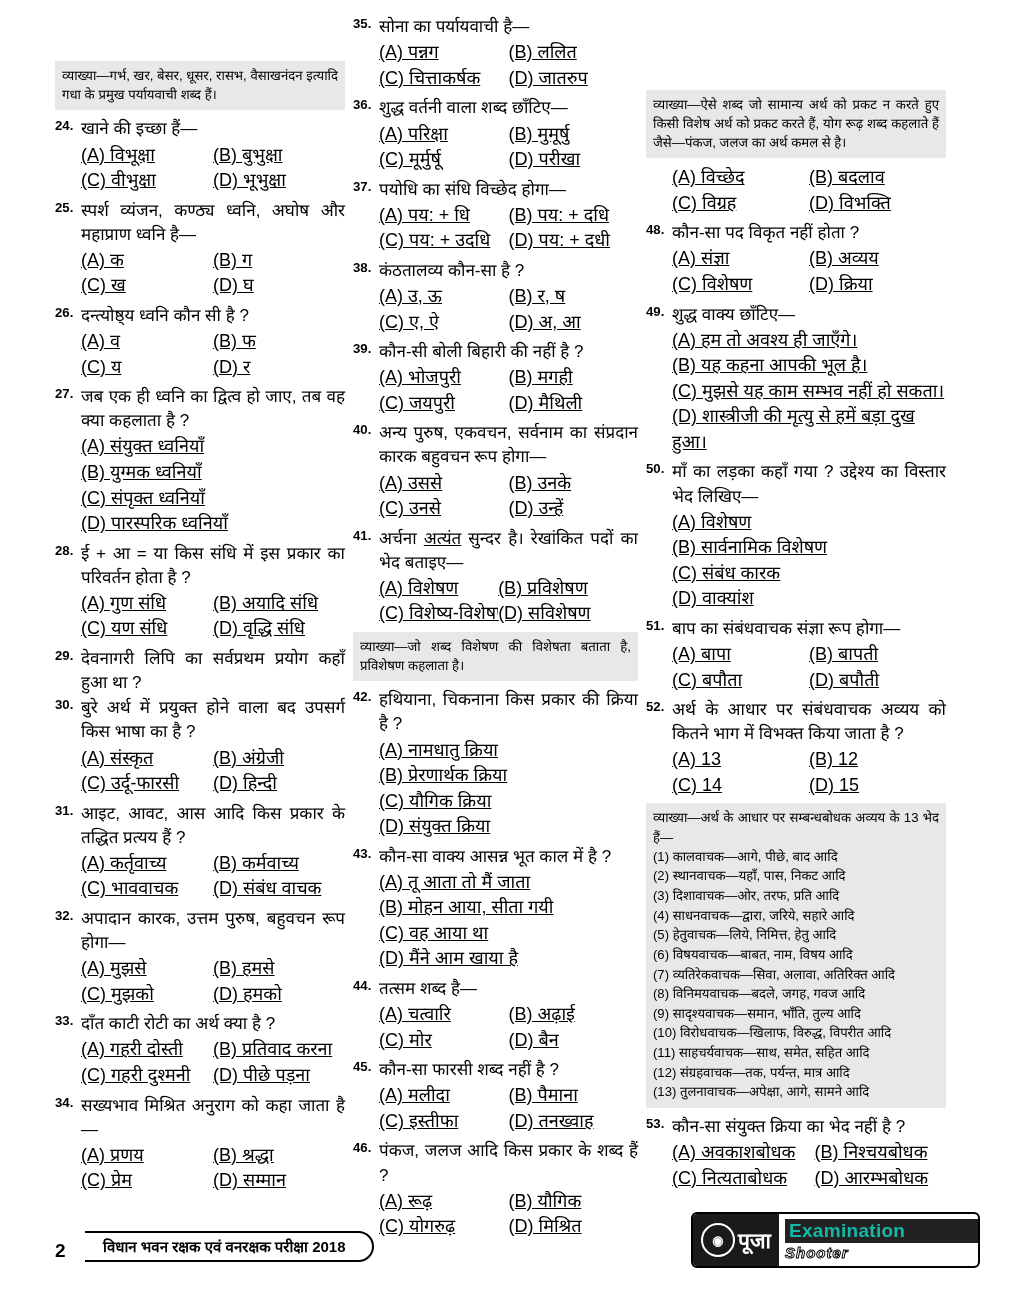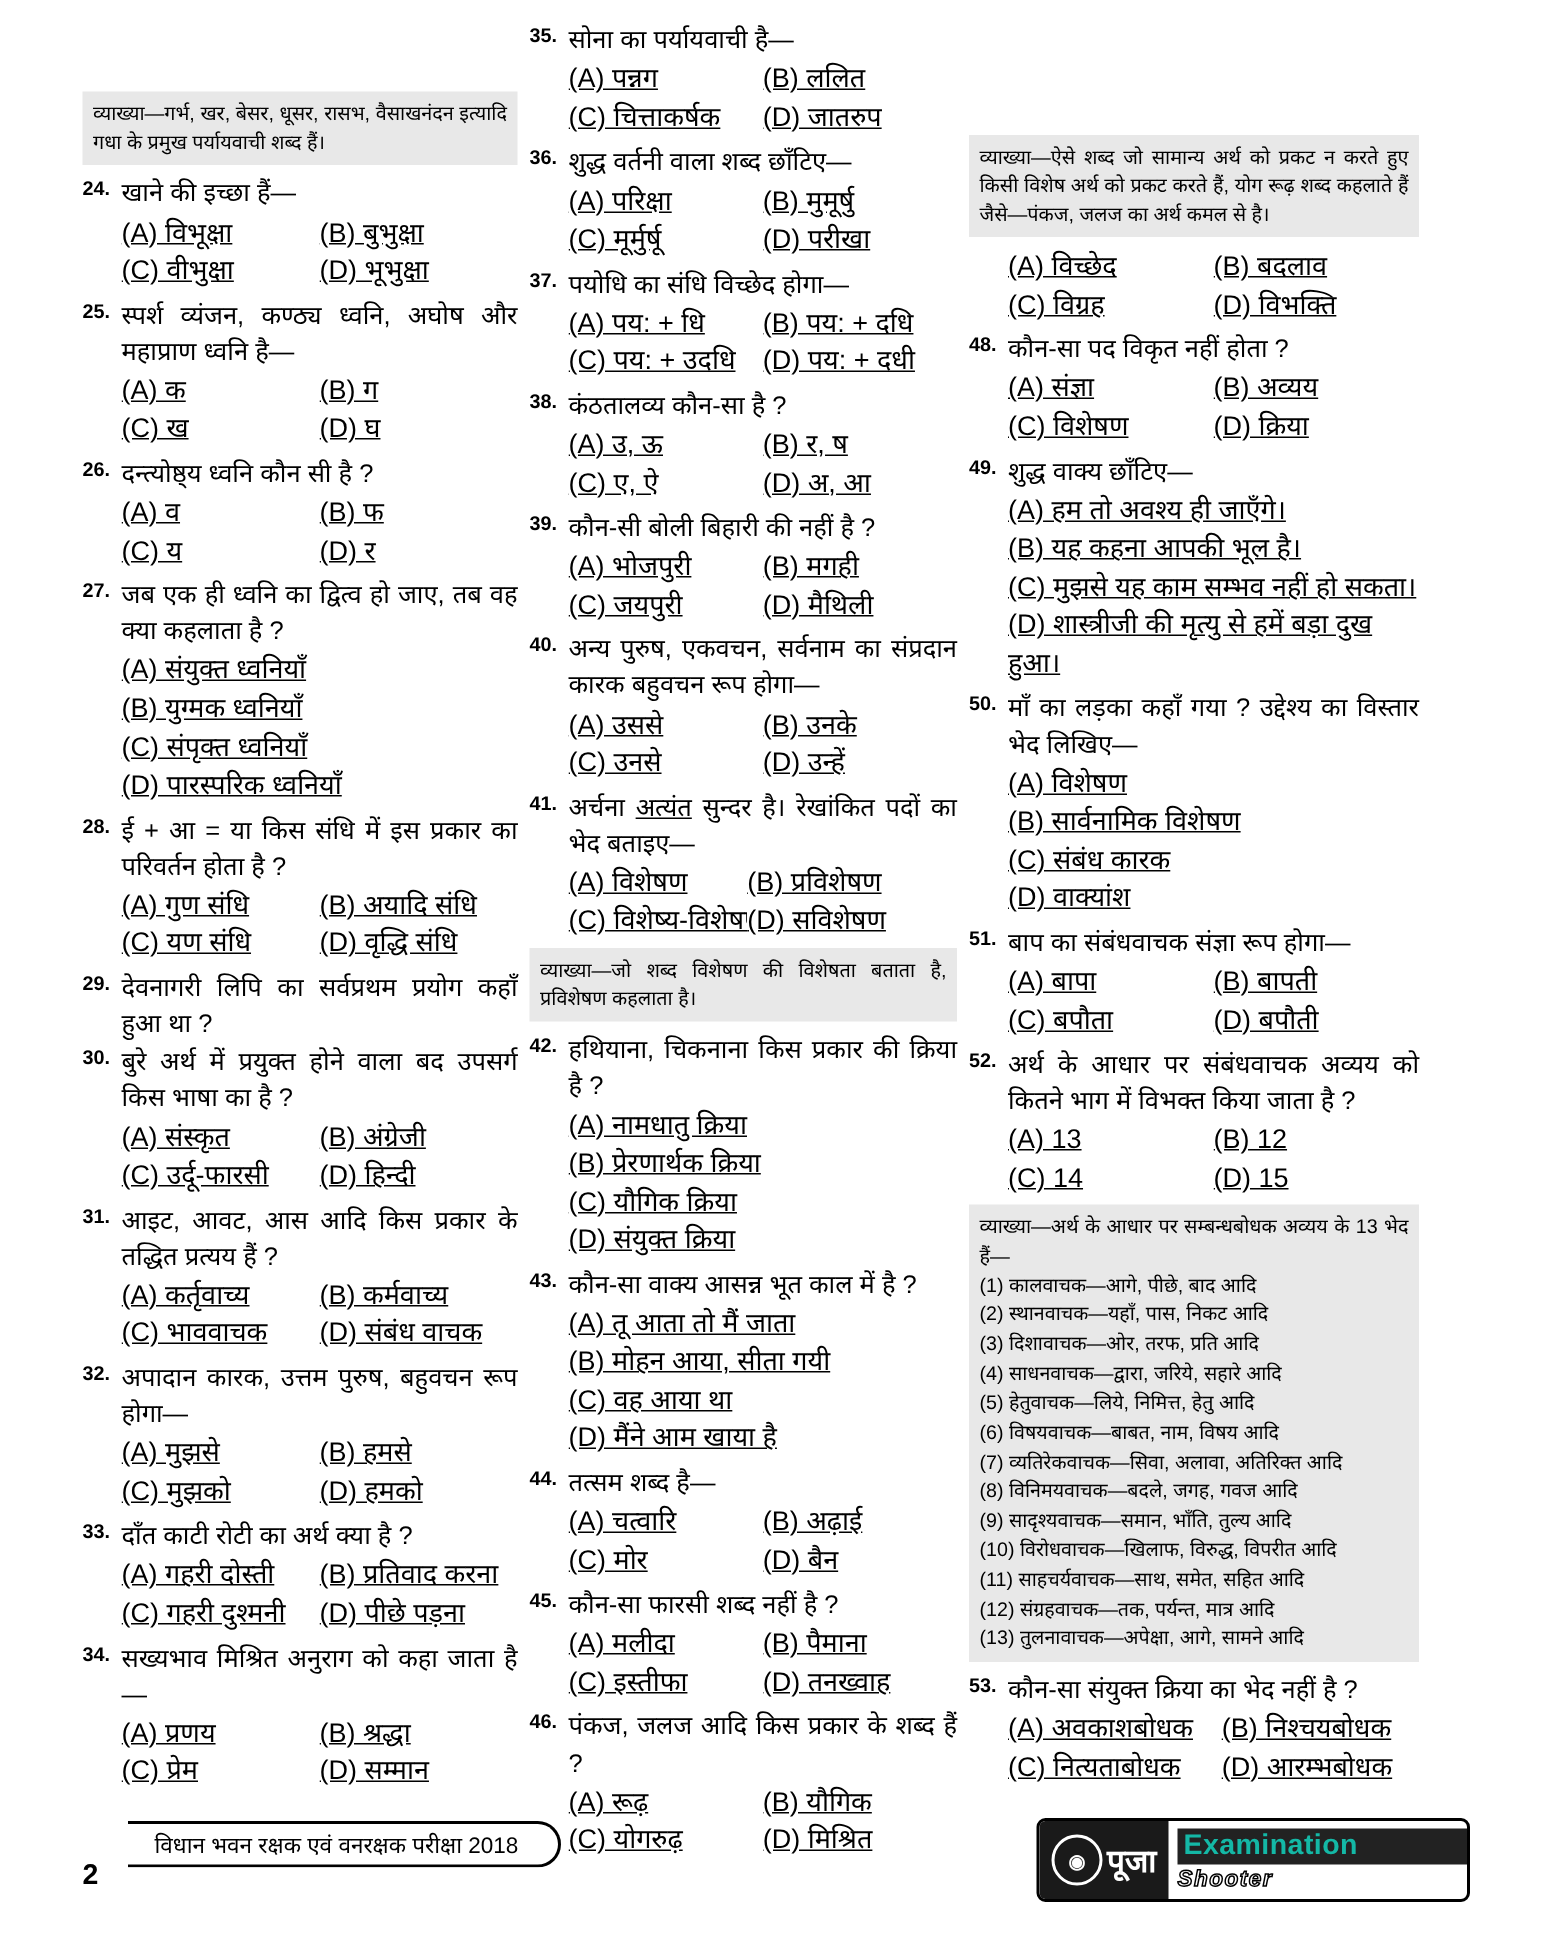--- a/index.html
+++ b/index.html
@@ -82,22 +82,22 @@
     height:46px;
   }
   .pagenum{
     position:absolute;
     left:0;bottom:6px;
     font-size:19px;
     font-weight:bold;
   }
   .pagebar{
     position:absolute;
-    left:30px;bottom:23px;
-    font-weight:normal;
+    left:30px;bottom:6px;
+    font-weight:bold;
     font-size:15px;
     padding:3px 26px 4px 18px;
     border-top:2px solid #000;
     border-bottom:2px solid #000;
     border-right:2px solid #000;
     border-radius:0 18px 18px 0;
     white-space:nowrap;
   }
   .logo{
     position:absolute;

